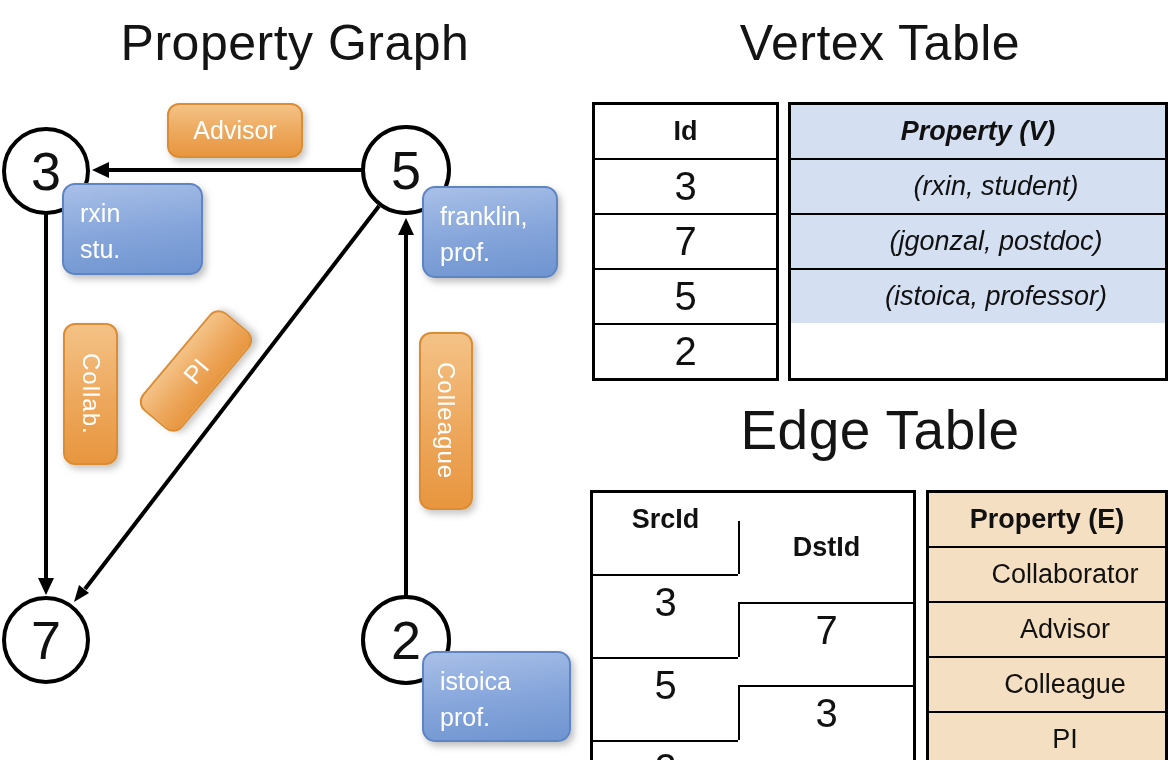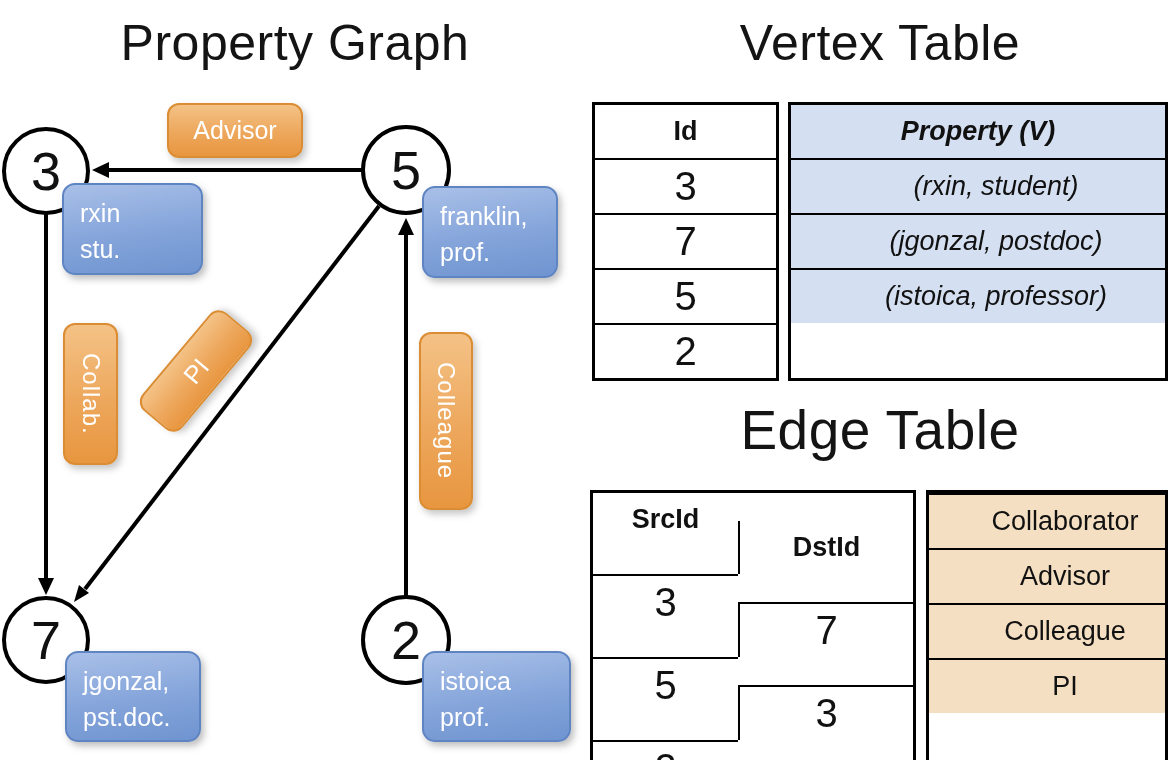--- a/index.html
+++ b/index.html
@@ -77,24 +77,20 @@
   </div>
 
   <div class="vbox" style="left:62px;top:183px;width:141px;height:92px;">
     <div>rxin</div>
     <div>stu.</div>
   </div>
   <div class="vbox" style="left:422px;top:186px;width:136px;height:92px;">
     <div>franklin,</div>
     <div>prof.</div>
   </div>
-  <div class="vbox" style="left:65px;top:651px;width:136px;height:91px;">
-    <div>jgonzal,</div>
-    <div>pst.doc.</div>
-  </div>
   <div class="vbox" style="left:422px;top:651px;width:149px;height:91px;">
     <div>istoica</div>
     <div>prof.</div>
   </div>
 
   <div class="ebox" style="left:167px;top:103px;width:136px;height:55px;">
     <span>Advisor</span>
   </div>
   <div class="ebox" style="left:63px;top:323px;width:55px;height:142px;">
     <span class="vtext">Collab.</span>
@@ -141,20 +137,21 @@
       <div class="gcell col2 num">3</div>
 
       <div class="gcell num">2</div>
       <div class="gcell col2 num">5</div>
 
       <div class="gcell num">5</div>
       <div class="gcell col2 num">7</div>
     </div>
 
     <div class="subtable" style="flex:1;">
+      <div class="trow first hdr tanfill">Property (E)</div>
       <div class="trow prop tanfill">Collaborator</div>
       <div class="trow prop tanfill">Advisor</div>
       <div class="trow prop tanfill">Colleague</div>
       <div class="trow prop tanfill">PI</div>
     </div>
   </div>
 
 </div>
 
 </body></html>

